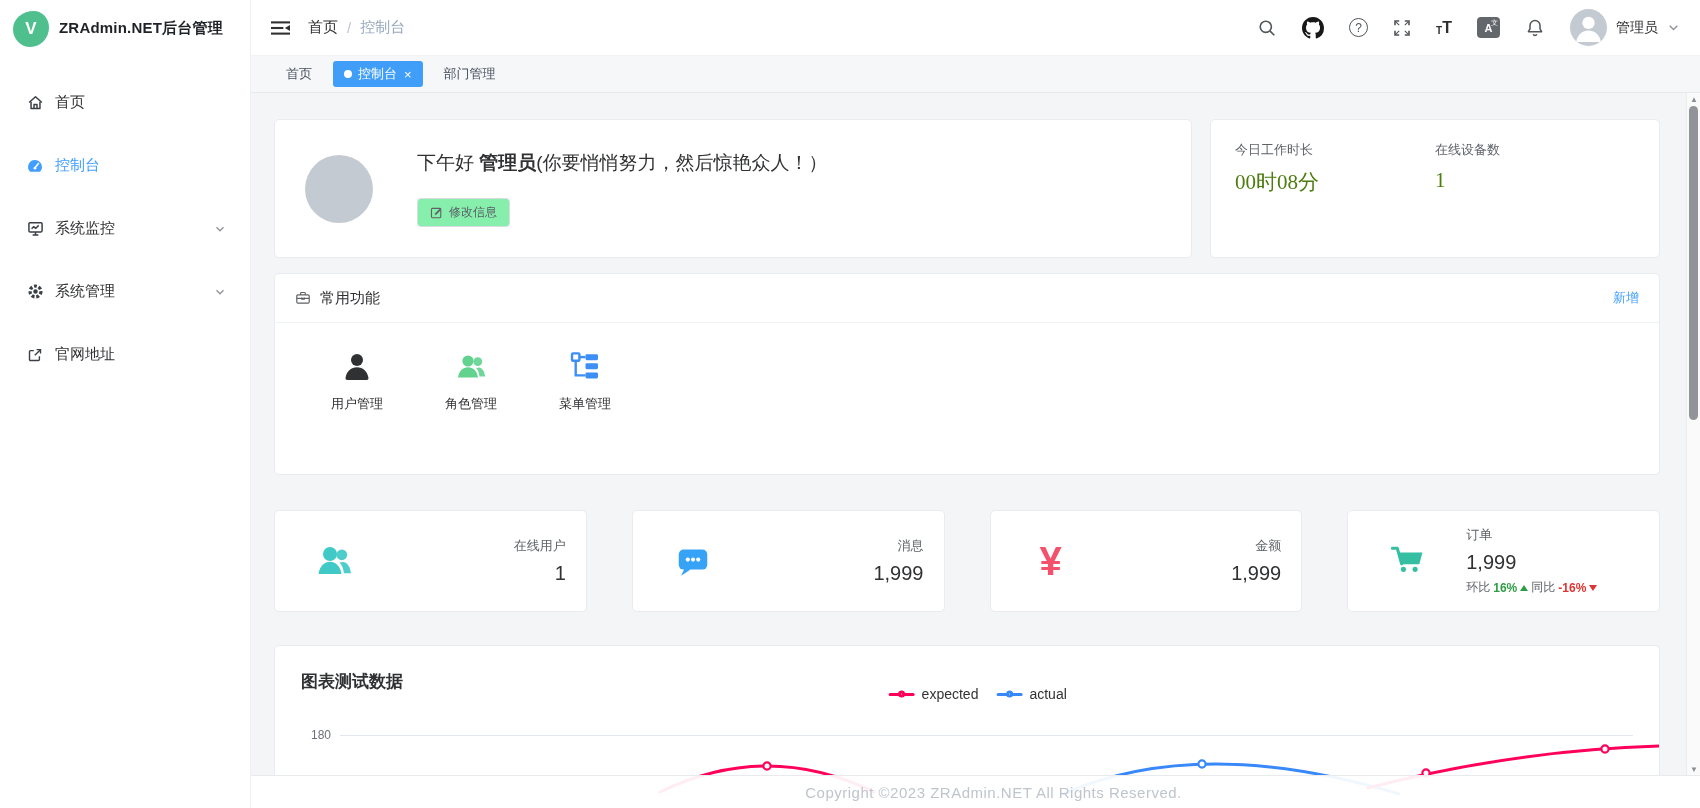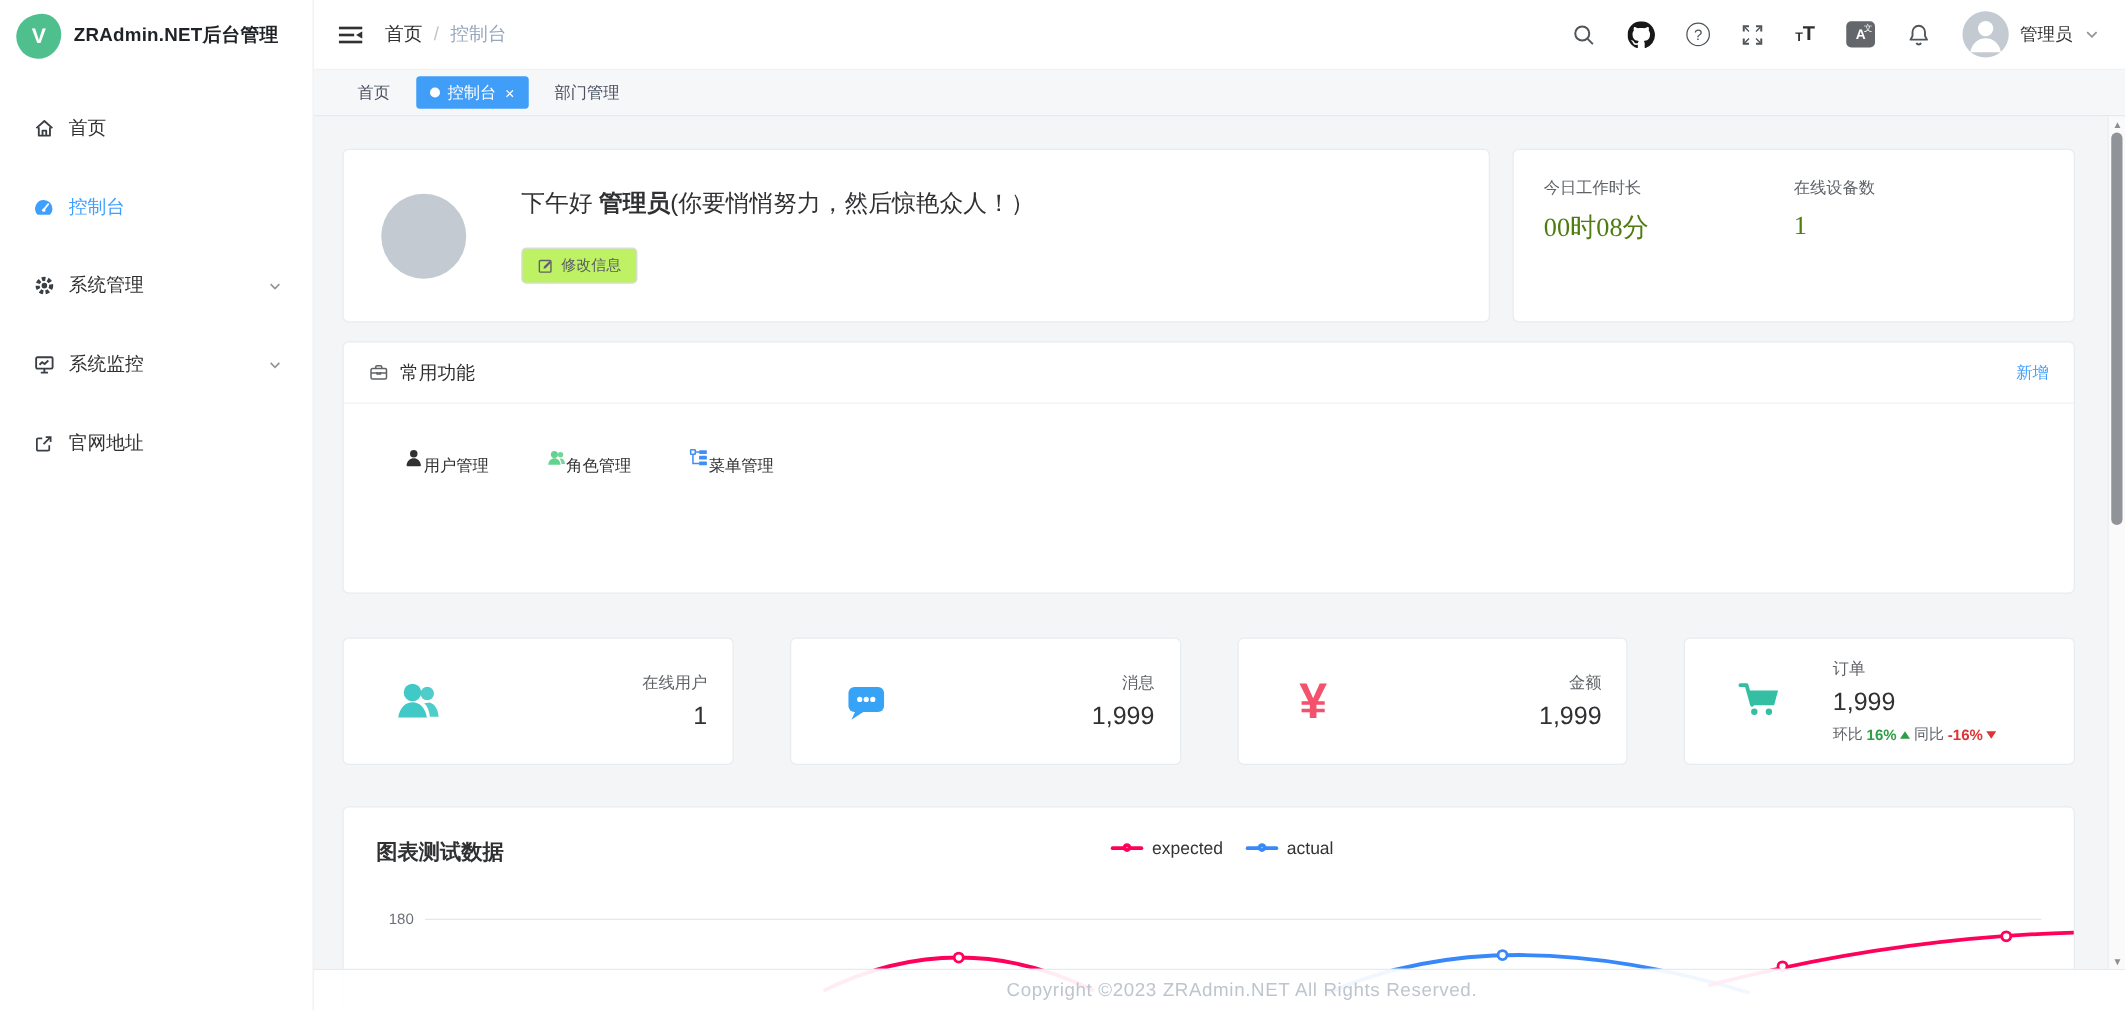--- a/index.html
+++ b/index.html
@@ -44,54 +44,54 @@
   .tab-close { font-size:13px; line-height:1; margin-left:1px; cursor:pointer; }
 
   
   .content { position:relative; flex:1; padding:26px 40px 0 23px; overflow:hidden; }
   .card { background:#fff; border:1px solid #e8ebf0; border-radius:5px; }
   .row1 { display:flex; gap:18px; }
   .welcome-card { width:918px; height:139px; display:flex; align-items:center; padding:0 30px; gap:44px; }
   .w-avatar { width:68px; height:68px; border-radius:50%; background:#c3cad1; flex-shrink:0; }
   .greeting { font-size:19px; color:#303133; }
   .greeting b { font-weight:bold; }
-  .edit-btn { margin-top:22px; display:inline-flex; align-items:center; gap:6px; padding:5px 12px; border:1px solid #d9dce1; border-radius:4px; background:#bef264; font-size:12px; color:#5a5e66; cursor:pointer; }
+  .edit-btn { margin-top:22px; display:inline-flex; align-items:center; gap:6px; padding:5px 12px; border:1px solid #d9dce1; border-radius:4px; background:#86efac; font-size:12px; color:#5a5e66; cursor:pointer; }
 
   .date-card { width:450px; height:139px; padding:21px 24px; }
   .date-line { font-size:17px; color:#ef9c50; margin-bottom:16px; }
   .date-cols { display:flex; }
   .date-col { width:50%; }
   .dc-label { font-size:13px; color:#5f6368; margin-bottom:9px; }
   .dc-value { font-size:21px; color:#4d7c0f;font-family:Liberation Serif, serif; }
 
   .func-card { margin-top:15px; width:1386px; height:202px; }
   .fc-header { height:49px; display:flex; align-items:center; padding:0 20px; gap:9px; border-bottom:1px solid #f0f2f5; }
   .fc-title { font-size:15px; color:#303133; }
   .fc-add { margin-left:auto; font-size:13px; color:#409eff; cursor:pointer; }
   .fc-body { display:flex; padding:27px 0 0 48px; gap:46px; }
-  .shortcut { width:68px; display:flex; flex-direction:row; align-items:center; cursor:pointer; }
+  .shortcut { width:68px; display:flex; flex-direction:column; align-items:center; cursor:pointer; }
   .shortcut .sc-label { margin-top:13px; font-size:13px; color:#303133; white-space:nowrap; }
 
   .stats-row { margin-top:35px; display:flex; gap:45px; }
   .stat-card { flex:1; height:102px; display:flex; align-items:center; padding:0 20px 0 38px; }
   .stat-icon { width:44px; display:flex; align-items:center; justify-content:center; flex-shrink:0; }
   .stat-text { margin-left:auto; text-align:right; }
   .stat-card.left-text .stat-text { margin-left:36px; text-align:left; }
   .st-label { font-size:13px; color:#5f6368; }
   .st-value { font-size:20px; color:#303133; margin-top:7px; }
   .st-sub { margin-top:5px; font-size:12px; color:#5f6368; display:flex; align-items:center; gap:3px; white-space:nowrap; }
   .st-sub .pos { color:#2e9e44; font-weight:bold; }
   .st-sub .neg { color:#e03333; font-weight:bold; }
   .tri-up { width:0; height:0; border-left:4px solid transparent; border-right:4px solid transparent; border-bottom:6px solid #2e9e44; display:inline-block; }
   .tri-down { width:0; height:0; border-left:4px solid transparent; border-right:4px solid transparent; border-top:6px solid #e03333; display:inline-block; }
   .money-glyph { font-size:40px; font-weight:bold; color:#f4516c; line-height:1; }
 
   .chart-card { margin-top:33px; width:1386px; height:170px; position:relative; padding:24px 26px 0; overflow:hidden; }
   .chart-title { font-size:17px; font-weight:bold; color:#303133; }
-  .chart-legend { position:absolute; top:24px; left:50%; transform:translateX(-44%); display:flex; gap:18px; }
+  .chart-legend { position:absolute; top:40px; left:50%; transform:translateX(-44%); display:flex; gap:18px; }
   .lg-item { display:flex; align-items:center; gap:7px; cursor:pointer; }
   .lg-mark { position:relative; width:26px; height:10px; display:flex; align-items:center; }
   .lg-mark .lg-line { width:100%; height:3px; border-radius:2px; }
   .lg-mark .lg-dot { position:absolute; left:50%; top:50%; transform:translate(-50%,-50%); width:7px; height:7px; border-radius:50%; background:#fff; border:3px solid; }
   .lg-label { font-size:14px; color:#333; }
   .axis-row { position:absolute; left:26px; right:26px; top:82px; display:flex; align-items:center; }
   .ytick { width:30px; text-align:right; font-size:12px; color:#6e7079; margin-right:9px; }
   .gridline { flex:1; height:1px; background:#e2e7f0; }
   .chart-svg { position:absolute; left:0; top:0; pointer-events:none; }
 
@@ -131,41 +131,41 @@
           <svg width="18" height="18" viewBox="0 0 16 16">
               <path d="M8 2.6a6.2 6.2 0 0 1 6.2 6.2c0 1.7-.7 3.2-1.8 4.3H3.6A6.2 6.2 0 0 1 8 2.6z" fill="currentColor"></path>
               <path d="M8 9.6 11.2 5.6" stroke="#fff" stroke-width="1.3" stroke-linecap="round"></path>
               <circle cx="8" cy="9.9" r="1.2" fill="#fff"></circle>
             </svg>
         </span>
         <span>控制台</span>
       </div>
       <div class="menu-item">
         <span class="mi-icon">
-          <svg width="17" height="17" viewBox="0 0 16 16">
-              <circle cx="8" cy="8" r="5.1" fill="none" stroke="currentColor" stroke-width="3.1" stroke-dasharray="2.7 1.7"></circle>
-              <circle cx="8" cy="8" r="2.1" fill="currentColor"></circle>
-            </svg>
-        </span>
-        <span>系统管理</span>
-        <span class="mi-caret">
-          <svg width="12" height="12" viewBox="0 0 12 12" fill="none" stroke="#909399" stroke-width="1.3">
-              <path d="M2.5 4.3 6 7.8l3.5-3.5"></path>
-            </svg>
-        </span>
-      </div>
-      <div class="menu-item">
-        <span class="mi-icon">
           <svg width="17" height="17" viewBox="0 0 16 16" fill="none" stroke="currentColor" stroke-width="1.4">
               <rect x="1.8" y="2.6" width="12.4" height="8.6" rx="1"></rect>
               <path d="M5.3 14.2h5.4M8 11.2v3"></path>
               <path d="M4.3 8.3l2-1.9 1.9 1.3 2.8-2.6"></path>
             </svg>
         </span>
         <span>系统监控</span>
+        <span class="mi-caret">
+          <svg width="12" height="12" viewBox="0 0 12 12" fill="none" stroke="#909399" stroke-width="1.3">
+              <path d="M2.5 4.3 6 7.8l3.5-3.5"></path>
+            </svg>
+        </span>
+      </div>
+      <div class="menu-item">
+        <span class="mi-icon">
+          <svg width="17" height="17" viewBox="0 0 16 16">
+              <circle cx="8" cy="8" r="5.1" fill="none" stroke="currentColor" stroke-width="3.1" stroke-dasharray="2.7 1.7"></circle>
+              <circle cx="8" cy="8" r="2.1" fill="currentColor"></circle>
+            </svg>
+        </span>
+        <span>系统管理</span>
         <span class="mi-caret">
           <svg width="12" height="12" viewBox="0 0 12 12" fill="none" stroke="#909399" stroke-width="1.3">
               <path d="M2.5 4.3 6 7.8l3.5-3.5"></path>
             </svg>
         </span>
       </div>
       <div class="menu-item">
         <span class="mi-icon">
           <svg width="16" height="16" viewBox="0 0 16 16" fill="none" stroke="currentColor" stroke-width="1.4">
               <path d="M12.4 9.2v3.3a1 1 0 0 1-1 1H3.5a1 1 0 0 1-1-1V4.6a1 1 0 0 1 1-1h3.3"></path>

